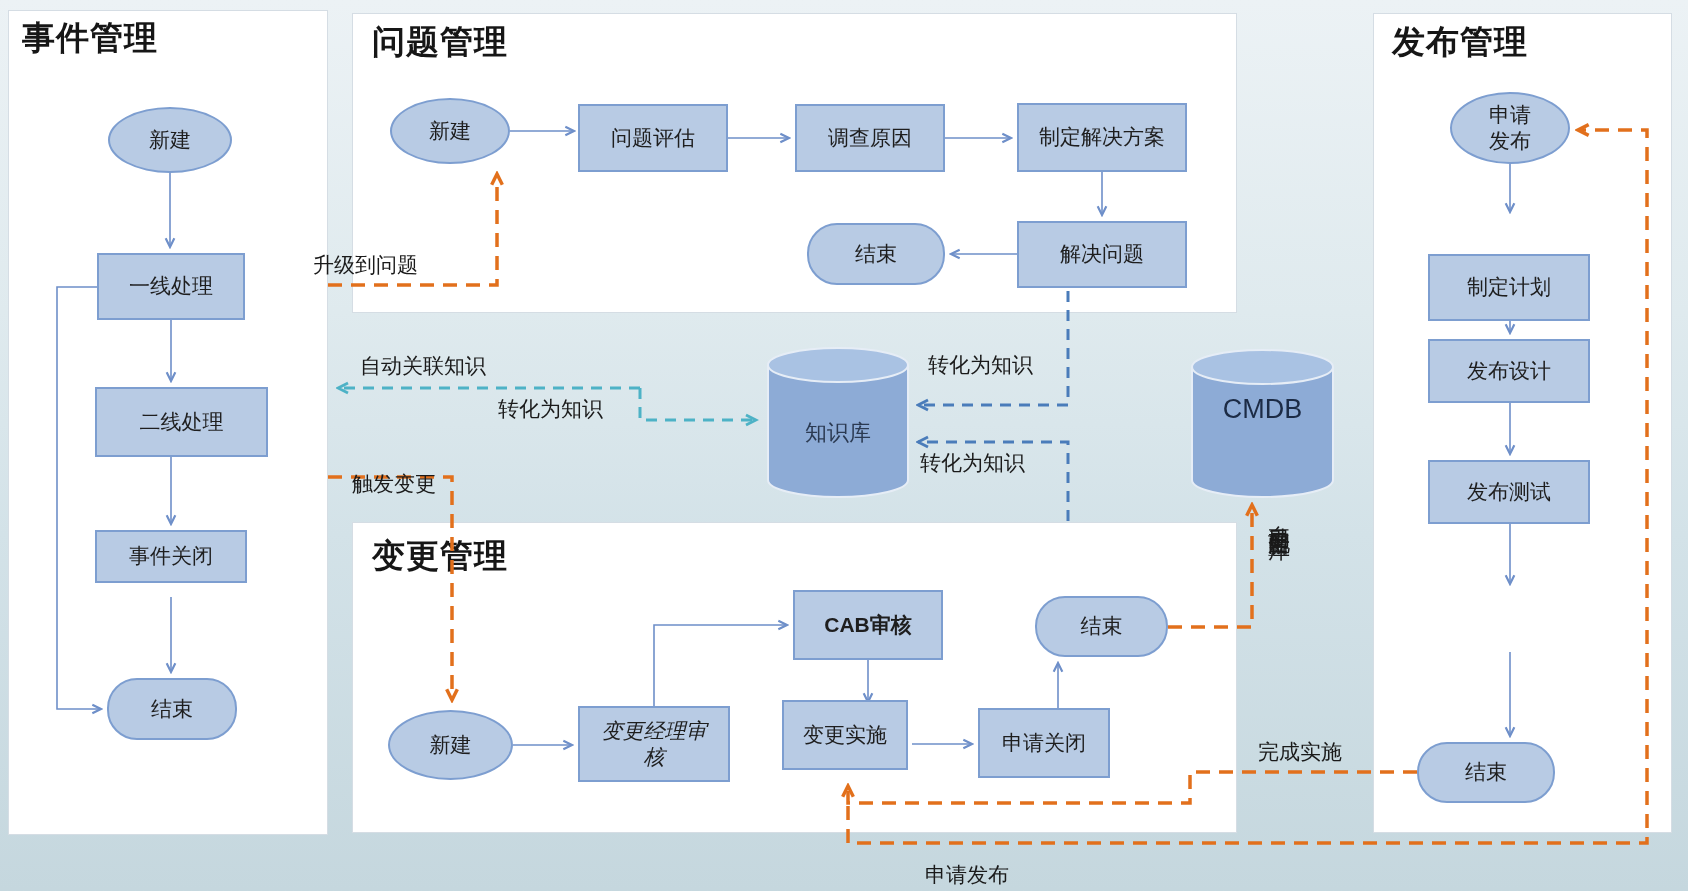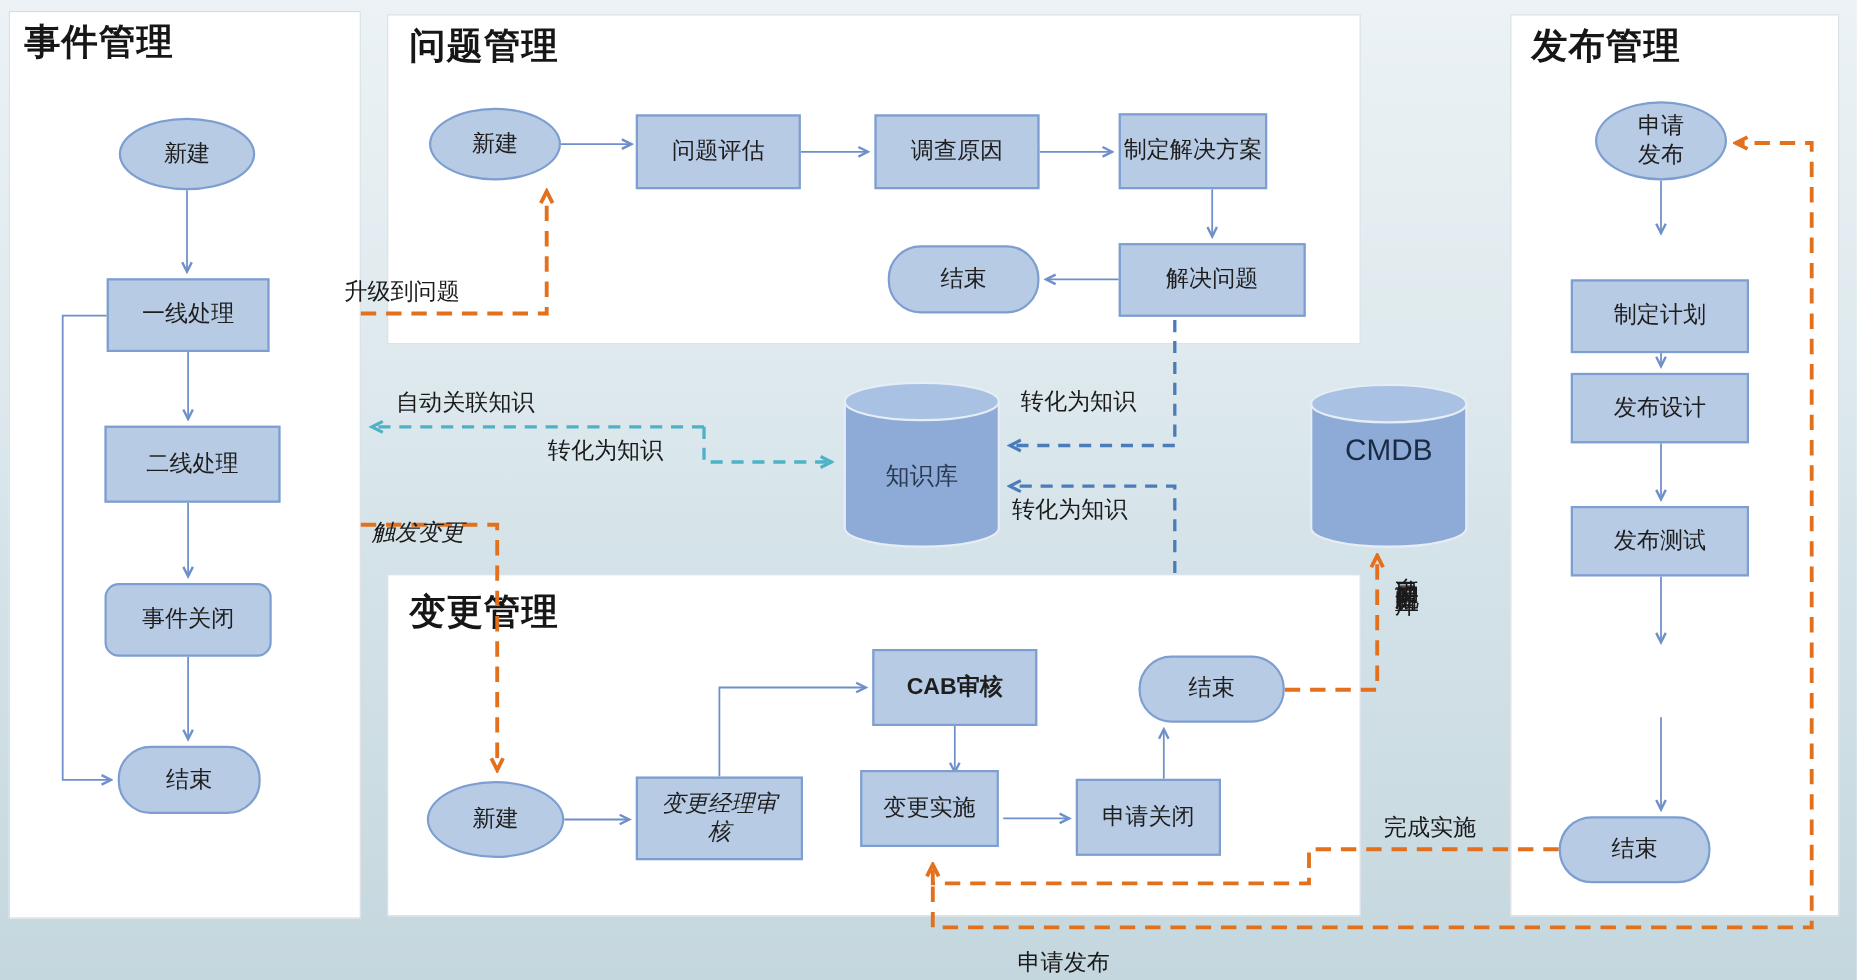--- a/index.html
+++ b/index.html
@@ -110,40 +110,40 @@
   <div class="panel-title" style="left:372px;top:20px;">问题管理</div>
   <div class="panel-title" style="left:372px;top:534px;">变更管理</div>
   <div class="panel-title" style="left:1392px;top:20px;">发布管理</div>
 
   <div class="node ellipse" style="left:108px;top:107px;width:124px;height:66px;">
       <span>新建</span>
     </div>
   <div class="node" style="left:97px;top:253px;width:148px;height:67px;justify-content:center;">
       <span>一线处理</span>
     </div>
-  <div class="node" style="left:95px;top:387px;width:160px;height:70px;">
+  <div class="node" style="left:95px;top:387px;width:173px;height:70px;">
       <span>二线处理</span>
     </div>
-  <div class="node" style="left:95px;top:530px;width:152px;height:67px;border-radius:13px;">
+  <div class="node" style="left:95px;top:530px;width:152px;height:53px;">
       <span>事件关闭</span>
     </div>
   <div class="node endnode" style="left:107px;top:678px;width:130px;height:62px;">
       <span>结束</span>
     </div>
 
   <div class="node ellipse" style="left:390px;top:98px;width:120px;height:66px;">
       <span>新建</span>
     </div>
   <div class="node" style="left:578px;top:104px;width:150px;height:68px;">
       <span>问题评估</span>
     </div>
   <div class="node" style="left:795px;top:104px;width:150px;height:68px;">
       <span>调查原因</span>
     </div>
-  <div class="node" style="left:1017px;top:103px;width:135px;height:69px;">
+  <div class="node" style="left:1017px;top:103px;width:170px;height:69px;">
       <span>制定解决方案</span>
     </div>
   <div class="node" style="left:1017px;top:221px;width:170px;height:67px;">
       <span>解决问题</span>
     </div>
   <div class="node endnode" style="left:807px;top:223px;width:138px;height:62px;">
       <span>结束</span>
     </div>
 
   <div class="node ellipse" style="left:388px;top:710px;width:125px;height:70px;">
@@ -183,18 +183,18 @@
     </div>
 
   <div class="dbtext" style="left:788px;top:418px;width:100px;font-size:22px;color:#2b3a52;">知识库</div>
   <div class="dbtext" style="left:1212px;top:394px;width:101px;font-size:27px;color:#1c2b45;">CMDB</div>
 
   <div class="lbl" style="left:313px;top:251px;">升级到问题</div>
   <div class="lbl" style="left:360px;top:352px;">自动关联知识</div>
   <div class="lbl" style="left:498px;top:395px;">转化为知识</div>
   <div class="lbl" style="left:928px;top:351px;">转化为知识</div>
   <div class="lbl" style="left:920px;top:449px;">转化为知识</div>
-  <div class="lbl" style="left:338px;top:470px;font-style:italic;">触发变更</div>
+  <div class="lbl" style="left:352px;top:470px;">触发变更</div>
   <div class="vlbl" style="left:1264px;top:508px;height:180px;">自动更新配置库</div>
   <div class="lbl" style="left:1258px;top:738px;">完成实施</div>
   <div class="lbl" style="left:925px;top:861px;">申请发布</div>
 
 </div>
 
 </body></html>

